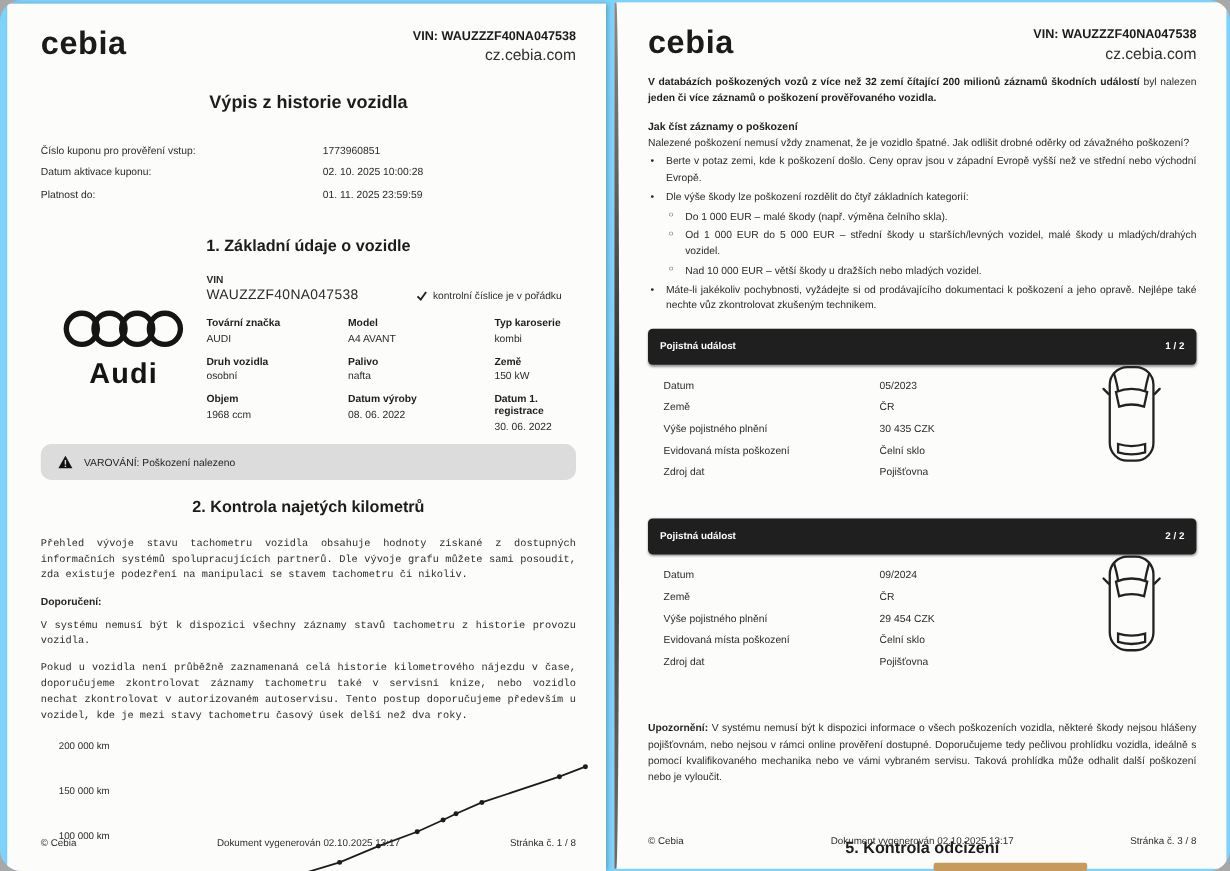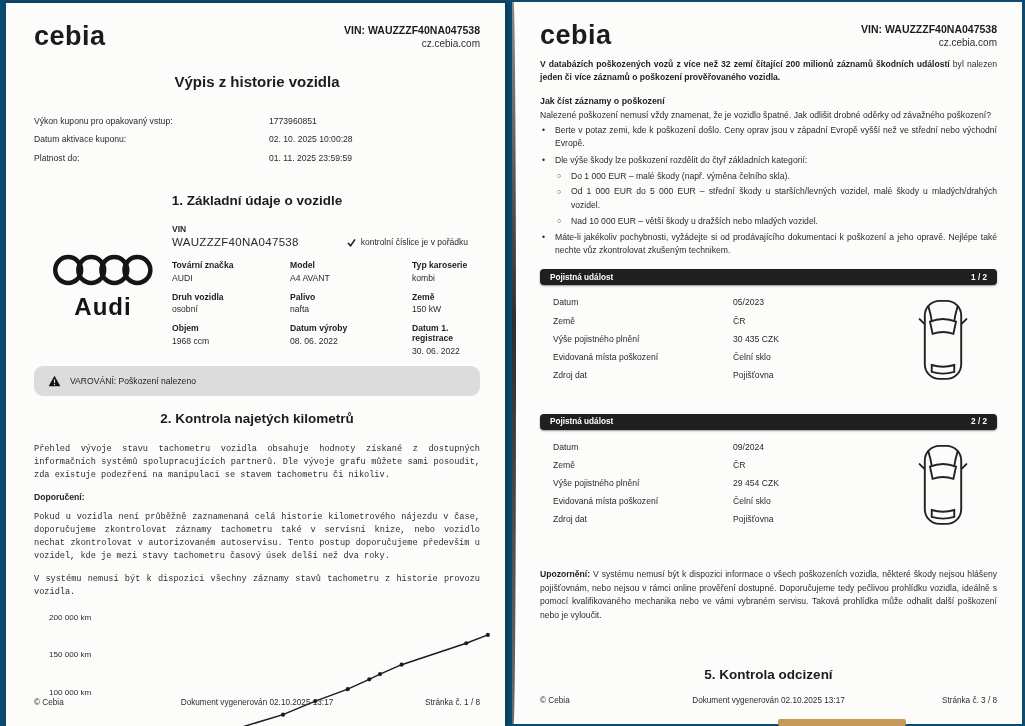--- a/index.html
+++ b/index.html
@@ -1,30 +1,30 @@
 <!DOCTYPE html>
 <html style="--page_bg: #fcfcfb; --bar_dark: #1f1f1f; --warning_bg: #dcdcdc; --desk_tan: #c79a5b; --ink: #222222;"><head>
 <meta charset="utf-8">
 <style>
   html,body{margin:0;padding:0;}
   body{font-family:"Liberation Sans","DejaVu Sans",sans-serif;background:#a8a8a8;}
-  #canvas{position:relative;width:1025px;height:726px;overflow:hidden;background:#0c4a6e;}
+  #canvas{position:relative;width:1025px;height:726px;overflow:hidden;background:#7dd3fc;border-radius:18px;}
   .page{position:absolute;background:var(--page_bg,#fcfcfb);color:#2a2a2a;}
   #page-left{left:6px;top:3px;width:499px;height:723px;box-shadow:2px 0 4px rgba(0,0,0,.3);}
   #page-right{left:512px;top:2px;width:510px;height:722px;}
   #page-right .spine{position:absolute;left:0;top:0;width:4px;height:100%;
     background:linear-gradient(to bottom,#8a8a8a,#2e2e2e 45%,#6b6b6b);border-radius:0 60% 60% 0/0 50% 50% 0;}
   .inner{position:relative;padding:20px 25px 0 28px;height:100%;box-sizing:border-box;}
 
   
   .hdr{display:flex;justify-content:space-between;align-items:flex-start;}
   .logo{font-size:27px;font-weight:700;letter-spacing:.5px;color:#1b1b1b;line-height:1;}
   .hdr-right{text-align:right;line-height:1.35;}
   .hdr-vin{font-size:10.5px;font-weight:700;color:#1b1b1b;}
-  .hdr-site{font-size:10px;color:#2f2f2f;}
+  .hdr-site{font-size:13px;color:#2f2f2f;}
 
   
   .doc-title{text-align:center;font-size:15px;font-weight:600;color:#1c1c1c;margin-top:22px;}
   .coupon{margin-top:22px;font-size:8.6px;}
   .coupon-row{display:flex;line-height:2.15;}
   .coupon-row .c-label{width:235px;}
   .sec-heading{text-align:center;font-size:13.5px;font-weight:600;color:#1c1c1c;}
   #heading1{margin-top:26px;}
   .sec1{display:flex;margin-top:16px;}
   .brand-col{width:138px;padding-top:28px;text-align:center;}
@@ -57,21 +57,21 @@
   .howto-h{font-size:8.8px;font-weight:700;margin-top:11px;color:#1f1f1f;}
   .howto-s{font-size:8.6px;margin-top:4px;}
   ul.bl{list-style:none;margin:4px 0 0 0;padding:0;font-size:8.6px;line-height:1.55;}
   ul.bl>li{position:relative;padding-left:15px;margin-top:3px;text-align:justify;}
   ul.bl>li:before{content:"•";position:absolute;left:2px;}
   ul.sbl{list-style:none;margin:2px 0 0 0;padding:0;}
   ul.sbl>li{position:relative;padding-left:16px;margin-top:2.5px;}
   ul.sbl>li:before{content:"○";position:absolute;left:2px;font-size:7px;top:1.5px;}
   .event{position:relative;margin-top:12px;}
   .event + .event{margin-top:30px;}
-  .event-bar{background:var(--bar_dark,#1f1f1f);border-radius:4px;height:16px;display:flex;align-items:center;
+  .event-bar{background:var(--bar_dark,#1f1f1f);border-radius:4px;height:30px;display:flex;align-items:center;
     justify-content:space-between;color:#fff;font-size:8.2px;font-weight:700;padding:0 10px;
     box-shadow:0 1px 2px rgba(0,0,0,.4);}
   .event-rows{margin:8px 0 0 13px;font-size:8.6px;}
   .event-row{display:flex;line-height:2.1;}
   .event-row .e-label{width:180px;}
   .car-icon{position:absolute;right:28px;top:22px;}
   .note{font-size:8.6px;line-height:1.6;text-align:justify;margin-top:40px;color:#2d2d2d;}
   #heading5{margin-top:44px;}
   .desk{position:absolute;left:778px;top:719px;width:128px;height:7px;background:var(--desk_tan,#c79a5b);border-radius:2px;}
 </style>
@@ -87,21 +87,21 @@
         <div class="hdr-right">
           <div class="hdr-vin">VIN: WAUZZZF40NA047538</div>
           <div class="hdr-site">cz.cebia.com</div>
         </div>
       </div>
 
       <div class="doc-title">Výpis z historie vozidla</div>
 
       <div class="coupon">
         <div class="coupon-row">
-          <span class="c-label">Výkon kuponu pro opakovaný vstup:</span>
+          <span class="c-label">Číslo kuponu pro prověření vstup:</span>
           <span>1773960851</span>
         </div>
         <div class="coupon-row">
           <span class="c-label">Datum aktivace kuponu:</span>
           <span>02. 10. 2025 10:00:28</span>
         </div>
         <div class="coupon-row">
           <span class="c-label">Platnost do:</span>
           <span>01. 11. 2025 23:59:59</span>
         </div>
@@ -180,22 +180,22 @@
           <path d="M10 1 L19 17 H1 Z" fill="#111"></path>
           <rect x="9.1" y="6.3" width="1.8" height="6" fill="#dcdcdc"></rect>
           <rect x="9.1" y="13.6" width="1.8" height="1.9" fill="#dcdcdc"></rect>
         </svg>
         <span>VAROVÁNÍ: Poškození nalezeno</span>
       </div>
 
       <div class="sec-heading" id="heading2">2. Kontrola najetých kilometrů</div>
       <p class="para first">Přehled vývoje stavu tachometru vozidla obsahuje hodnoty získané z dostupných informačních systémů spolupracujících partnerů. Dle vývoje grafu můžete sami posoudit, zda existuje podezření na manipulaci se stavem tachometru či nikoliv.</p>
       <div class="bold-line">Doporučení:</div>
+      <p class="para">V systému nemusí být k dispozici všechny záznamy stavů tachometru z historie provozu vozidla.</p>
       <p class="para">Pokud u vozidla není průběžně zaznamenaná celá historie kilometrového nájezdu v čase, doporučujeme zkontrolovat záznamy tachometru také v servisní knize, nebo vozidlo nechat zkontrolovat v autorizovaném autoservisu. Tento postup doporučujeme především u vozidel, kde je mezi stavy tachometru časový úsek delší než dva roky.</p>
-      <p class="para">V systému nemusí být k dispozici všechny záznamy stavů tachometru z historie provozu vozidla.</p>
 
       <svg id="mileage-chart" width="460" height="188" viewBox="0 0 465 190">
           <text class="ytick" x="58" y="13.0" text-anchor="end">200 000 km</text>
           <text class="ytick" x="58" y="51.0" text-anchor="end">150 000 km</text>
           <text class="ytick" x="58" y="89.0" text-anchor="end">100 000 km</text>
           <text class="ytick" x="58" y="127.0" text-anchor="end">50 000 km</text>
           <text class="ytick" x="58" y="165.0" text-anchor="end">0 km</text>
           <text class="xtick" x="131.8" y="182" text-anchor="middle">01/2023</text>
           <text class="xtick" x="262.6" y="182" text-anchor="middle">01/2024</text>
           <text class="xtick" x="393.4" y="182" text-anchor="middle">01/2025</text>

